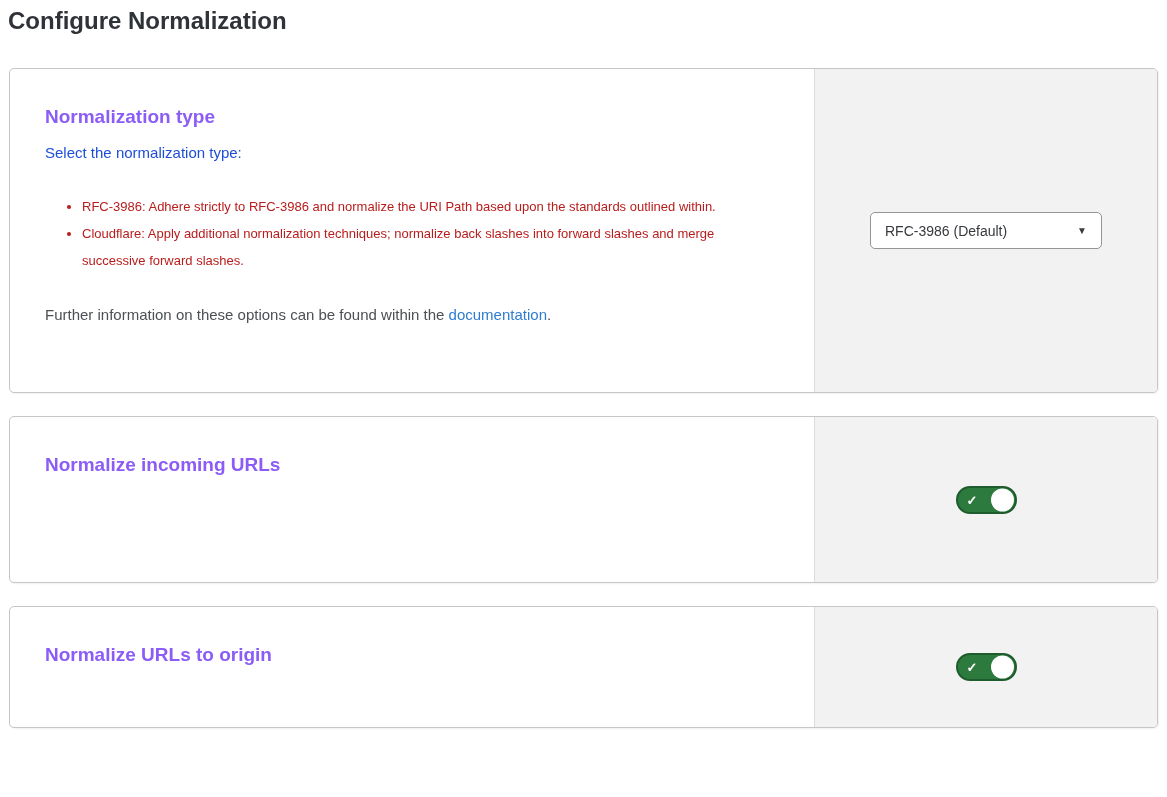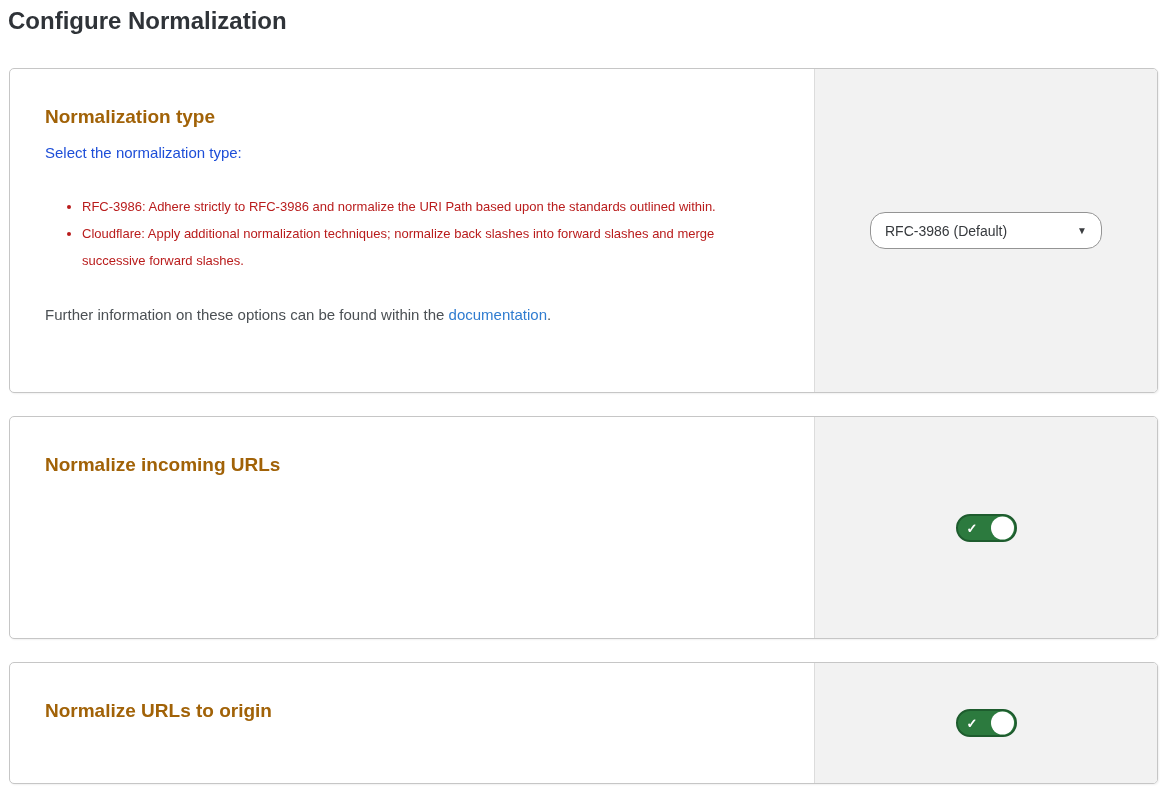--- a/index.html
+++ b/index.html
@@ -21,39 +21,39 @@
   .card {
     display: flex;
     border: 1px solid #c6c6c6;
     border-radius: 5px;
     background: #ffffff;
     box-shadow: 1px 1px 2px rgba(0,0,0,0.06);
     margin-bottom: 23px;
     overflow: hidden;
   }
   .card-1 { height: 325px; }
-  .card-2 { height: 223px; }
+  .card-2 { height: 167px; }
   .card-3 { height: 122px; }
   .card-content {
     flex: 1 1 auto;
     padding: 36px 35px 30px 35px;
     max-width: 805px;
   }
   .card-side {
     flex: 0 0 343px;
     background: #f2f2f2;
     border-left: 1px solid #dcdcdc;
     display: flex;
     align-items: center;
     justify-content: center;
   }
   .card-title {
     font-size: 19px;
     font-weight: 600;
-    color: #a16207;
+    color: #8b5cf6;
     margin-bottom: 10px;
     line-height: 24px;
   }
   .card-text {
     font-size: 15px;
     line-height: 27px;
     color: #1d4ed8;
     max-width: 735px;
   }
   .bullet-list {
@@ -74,21 +74,21 @@
   .doc-link {
     color: #2f7cd0;
     text-decoration: none;
     cursor: pointer;
   }
   .select-control {
     width: 232px;
     height: 37px;
     background: #ffffff;
     border: 1px solid #949494;
-    border-radius: 15px;
+    border-radius: 5px;
     display: flex;
     align-items: center;
     justify-content: space-between;
     padding: 0 14px 0 14px;
     font-size: 14px;
     color: #36393d;
     cursor: pointer;
   }
   .select-caret {
     font-size: 10px;

